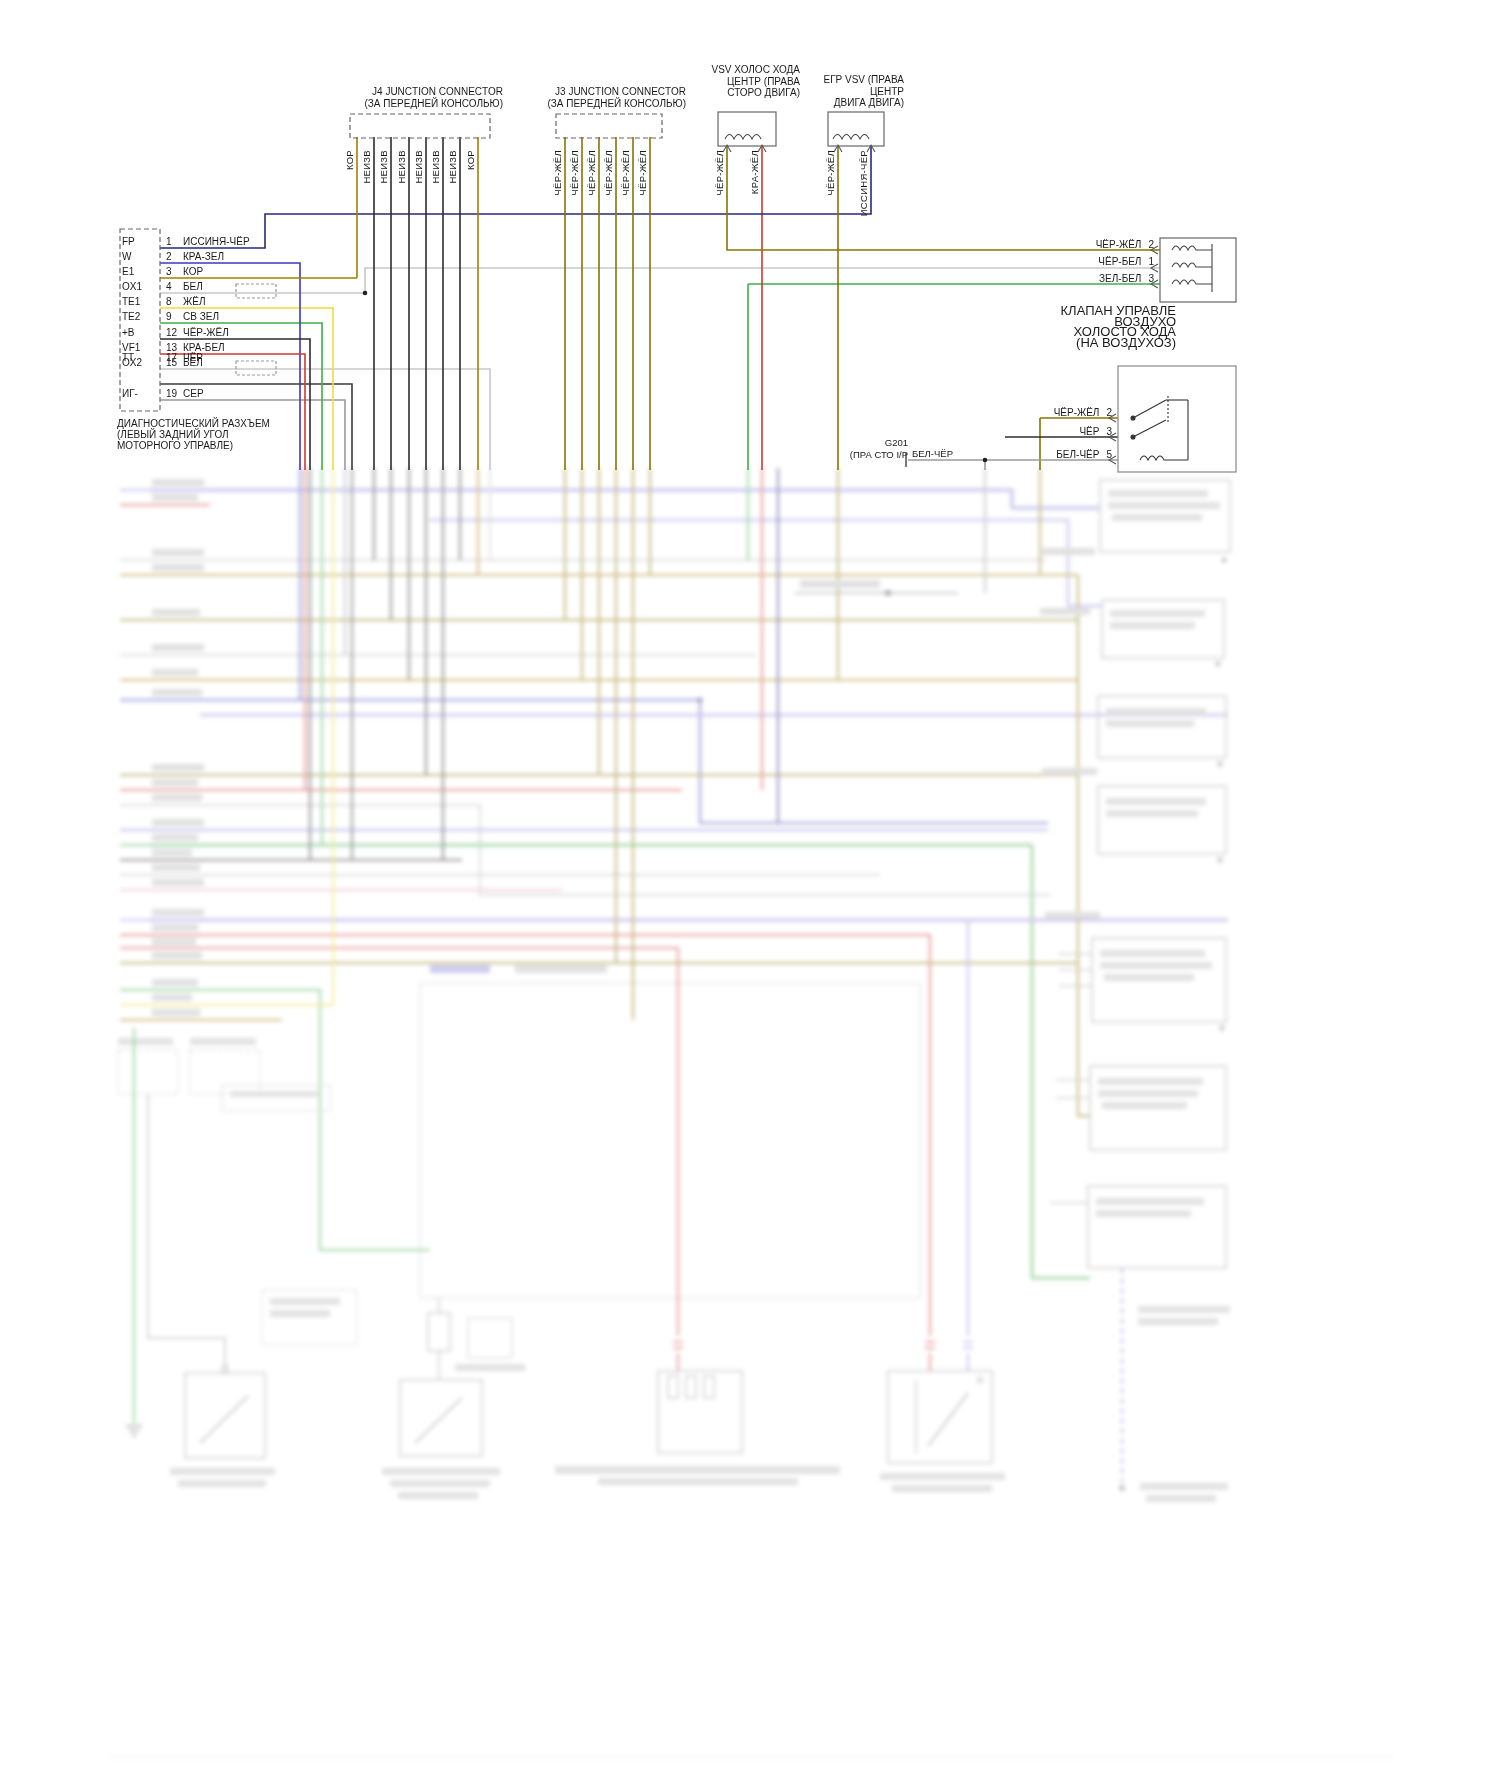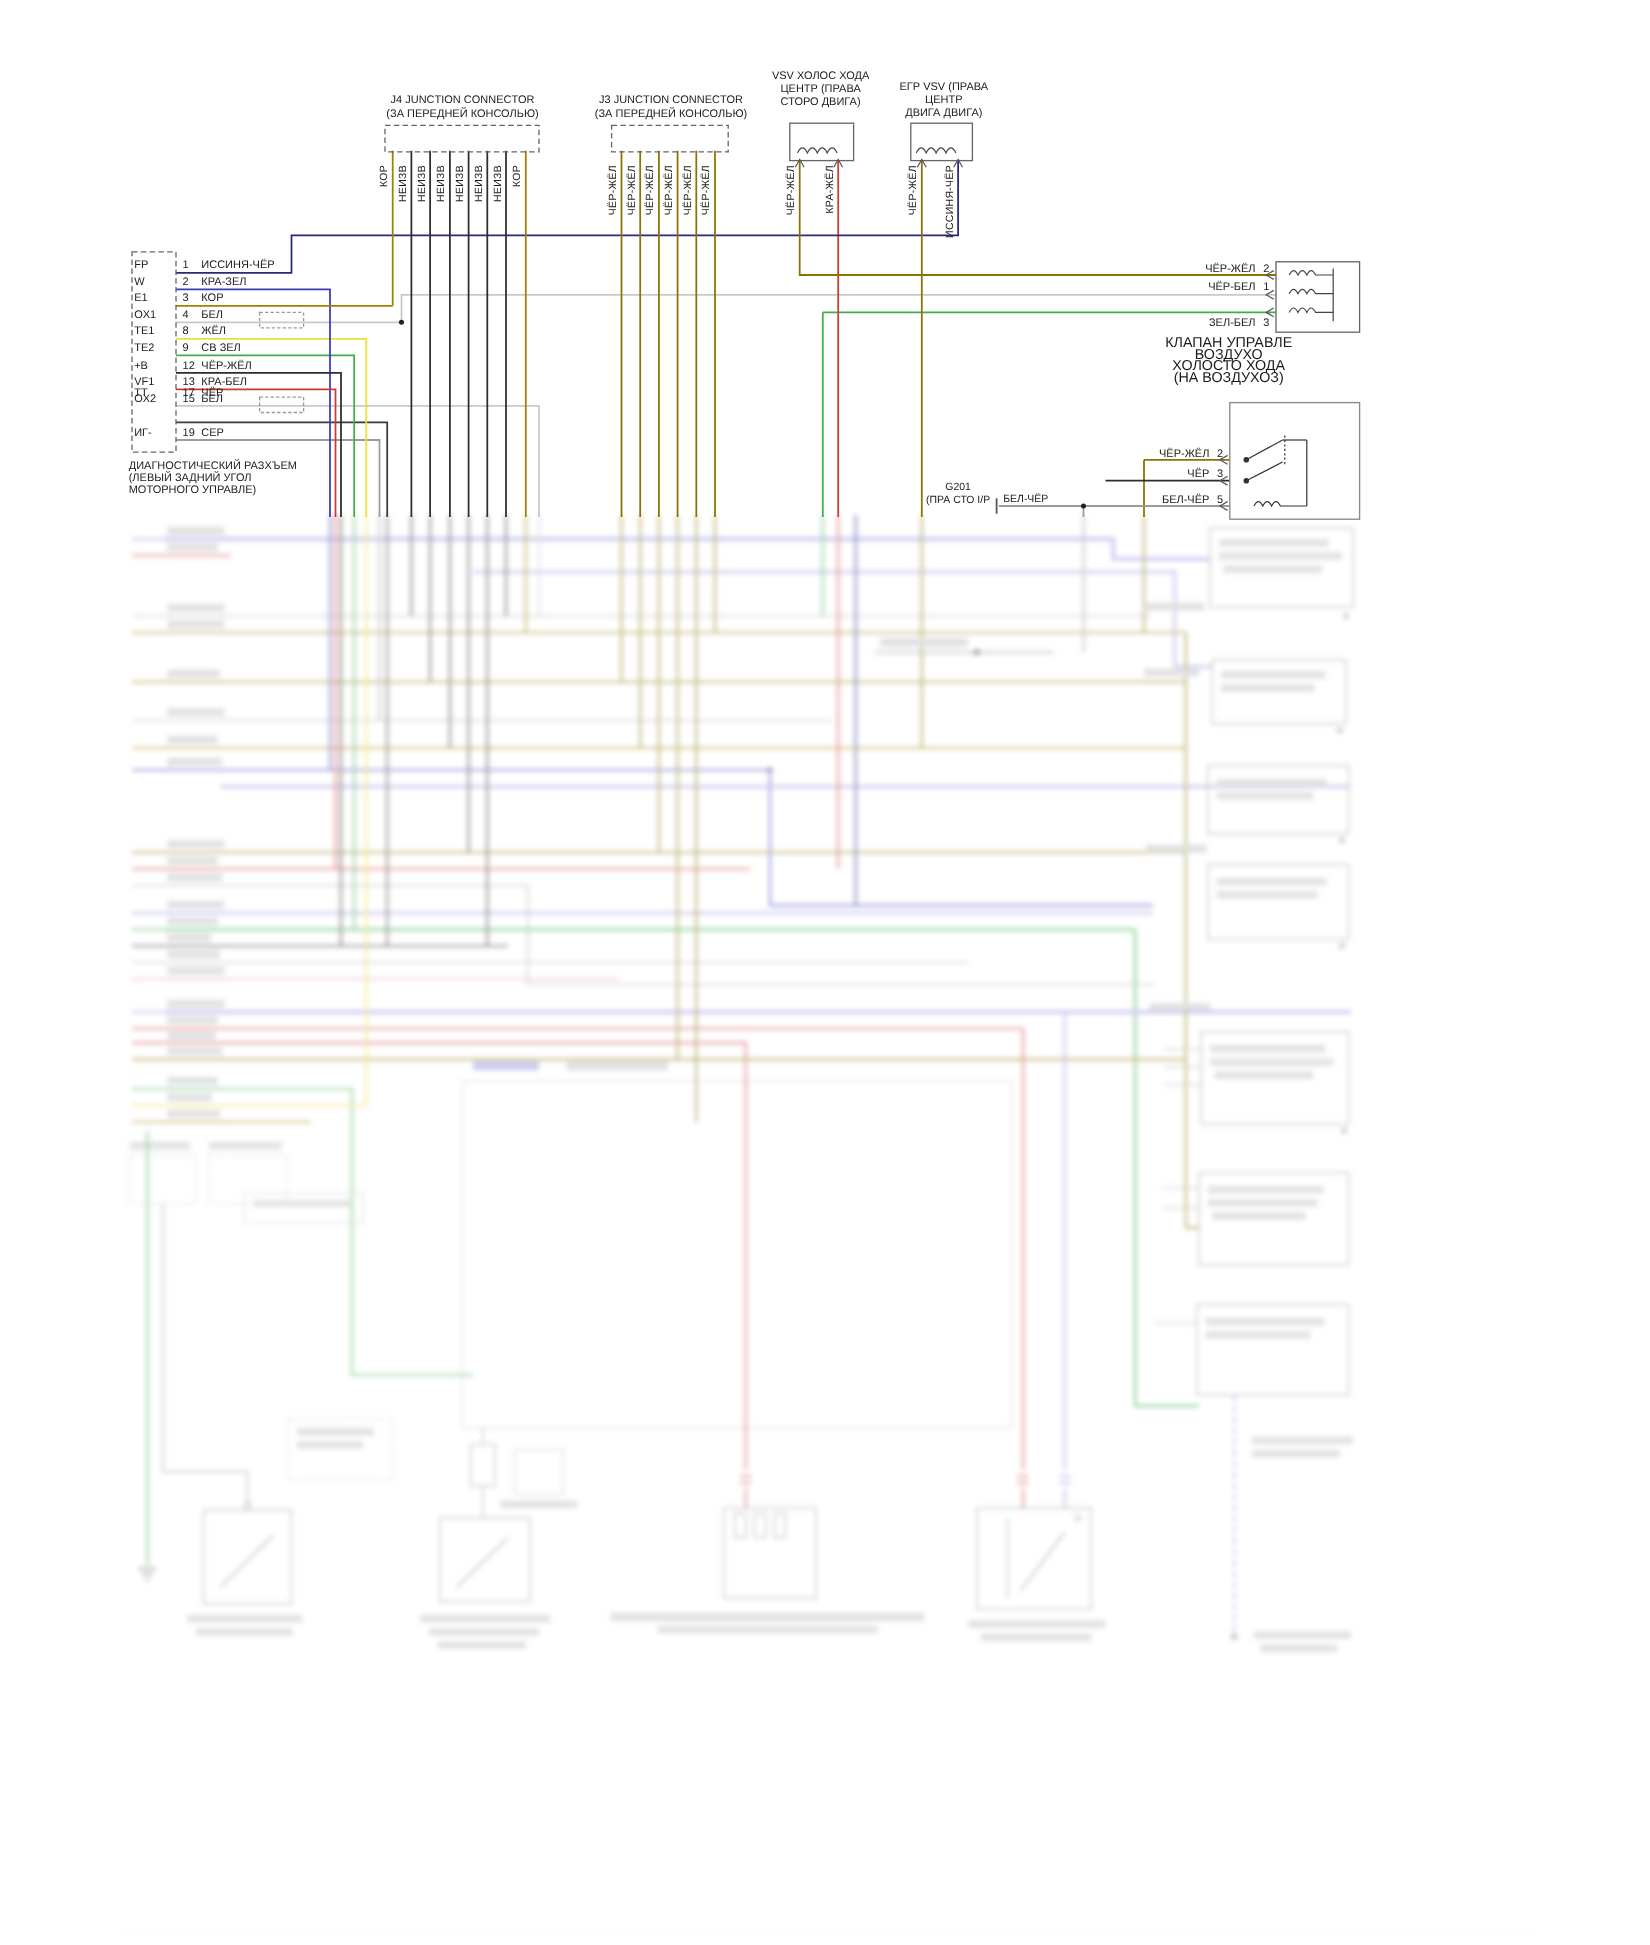--- a/index.html
+++ b/index.html
@@ -1,20 +1,20 @@
 <!DOCTYPE html>
 <html><head>
 <meta charset="utf-8">
 <style>
   html,body{margin:0;padding:0;background:#fff;}
   #canvas{position:relative;width:1500px;height:1768px;background:#ffffff;
           font-family:"Liberation Sans",sans-serif;color:#1a1a1a;overflow:hidden;}
   svg.layer{position:absolute;left:0;top:0;}
   .lbl{position:absolute;font-size:10px;line-height:12px;white-space:nowrap;}
-  .ttl{position:absolute;font-size:10px;line-height:11.5px;text-align:center;}
+  .ttl{position:absolute;font-size:10px;line-height:11.5px;text-align:right;}
   .vlbl{position:absolute;top:150px;font-size:9.5px;letter-spacing:.3px;
         writing-mode:vertical-rl;transform:rotate(180deg);white-space:nowrap;}
   .pin-row{position:absolute;left:122px;width:170px;height:13px;font-size:10px;}
   .pin-row .term{position:absolute;left:0;width:31px;text-align:left;}
   .pin-row .num{position:absolute;left:44px;}
   .pin-row .wire{position:absolute;left:61px;white-space:nowrap;}
   .cap{position:absolute;font-size:10px;line-height:11px;white-space:nowrap;}
   .rlbl{position:absolute;left:1072px;width:82px;text-align:right;font-size:10px;white-space:nowrap;}
   .rlbl .pn{margin-left:7px;}
   .rlbl2{position:absolute;left:1030px;width:82px;text-align:right;font-size:10px;white-space:nowrap;}
@@ -224,21 +224,21 @@
     <div>(ЛЕВЫЙ ЗАДНИЙ УГОЛ</div>
     <div>МОТОРНОГО УПРАВЛЕ)</div>
   </div>
 
   <div class="rlbl" style="top:239px">
     <span>ЧЁР-ЖЁЛ</span><span class="pn">2</span>
   </div>
   <div class="rlbl" style="top:256px">
     <span>ЧЁР-БЕЛ</span><span class="pn">1</span>
   </div>
-  <div class="rlbl" style="top:288px">
+  <div class="rlbl" style="top:273px">
     <span>ЗЕЛ-БЕЛ</span><span class="pn">3</span>
   </div>
   <div class="ttl" style="left:1058px;top:306px;width:118px;font-size:13px;line-height:10.5px">
     <div>КЛАПАН УПРАВЛЕ</div>
     <div>ВОЗДУХО ХОЛОСТО ХОДА</div>
     <div>(НА ВОЗДУХОЗ)</div>
   </div>
 
   <div class="rlbl2" style="top:407px">
     <span>ЧЁР-ЖЁЛ</span><span class="pn">2</span>

